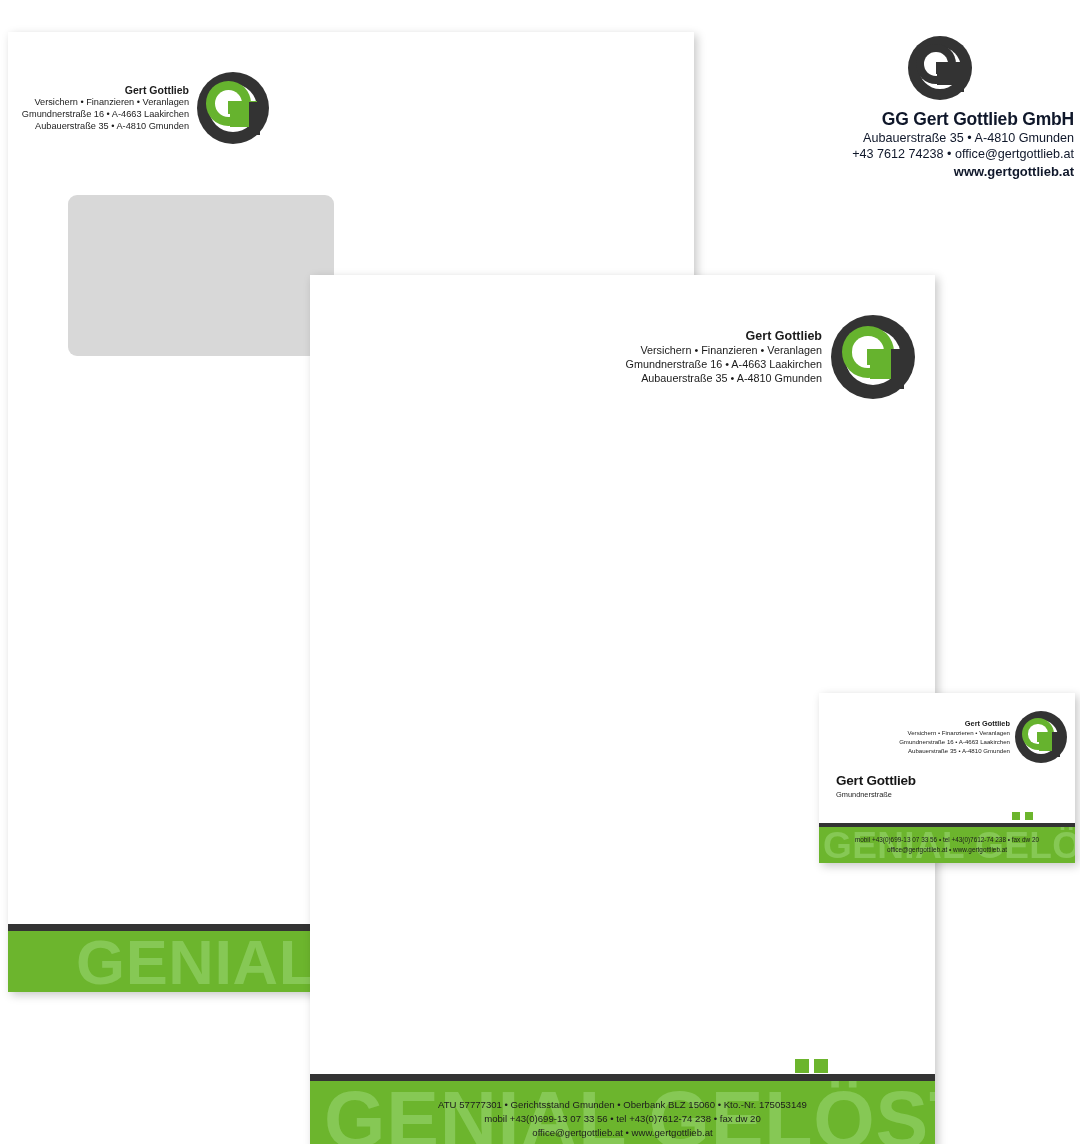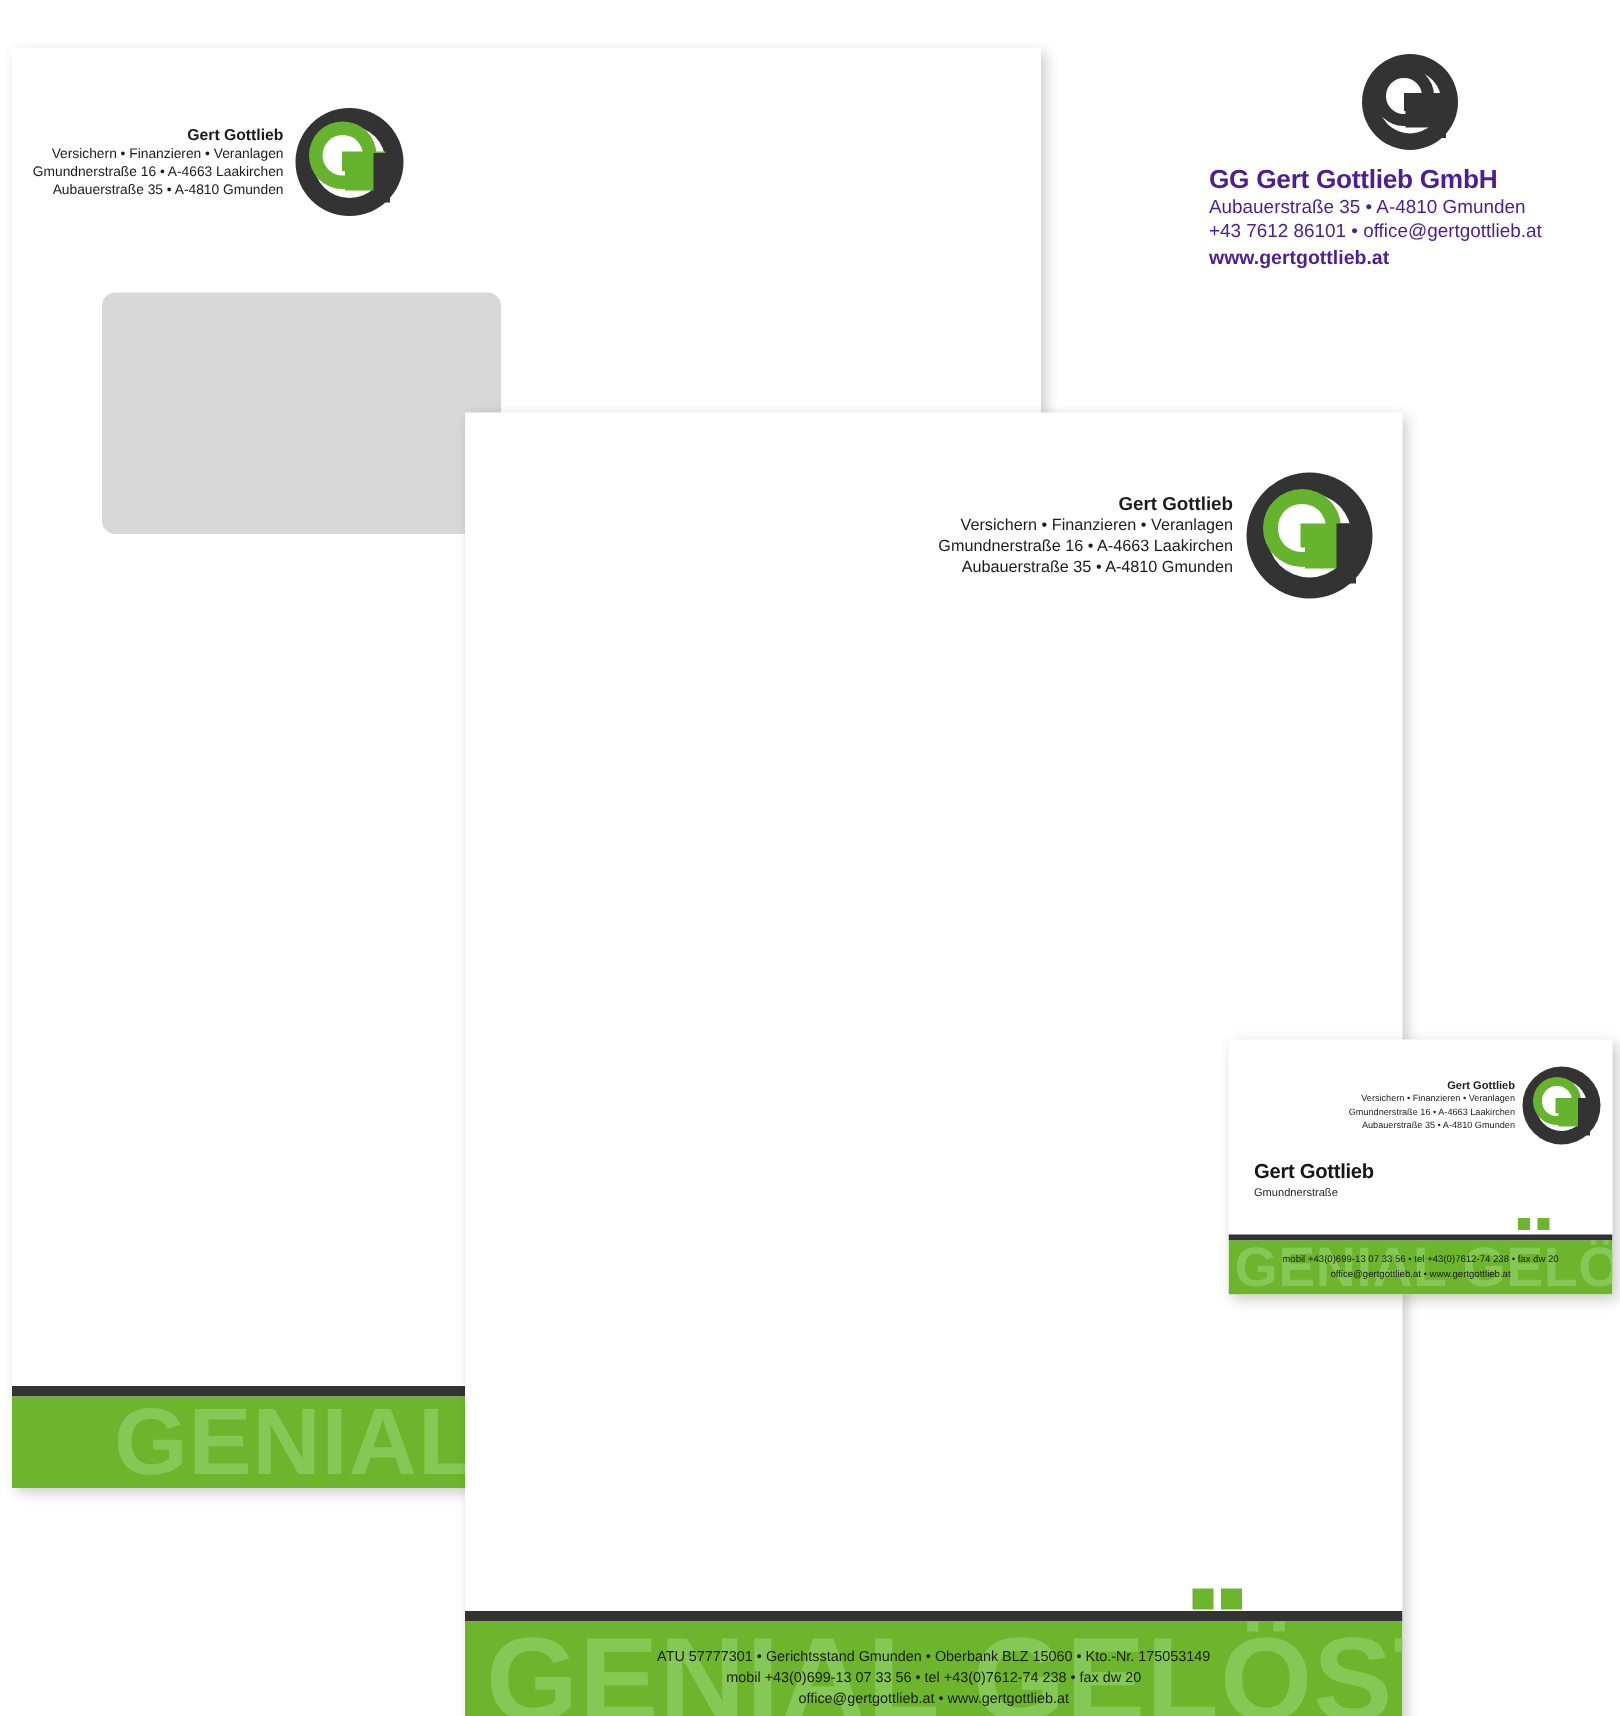--- a/index.html
+++ b/index.html
@@ -110,21 +110,21 @@
   
   .placeholder{
     position:absolute;
     background:#d8d8d8;
     border-radius:9px;
   }
 
   
   #brand{
     position:absolute;left:806px;top:14px;width:268px;
-    text-align:left;color:#4c1d95;
+    text-align:right;color:#0f172a;
   }
   #brand .mark{margin:0 auto;}
   #brand .company{font-size:17.5px;font-weight:bold;letter-spacing:-.2px;margin-top:9px;}
   #brand .line{font-size:12.6px;line-height:1.28;}
   #brand .web{font-size:13px;font-weight:bold;margin-top:2px;}
 
   
   .t-name-a{font-size:10.5px;}
   .t-sub-a{font-size:9.2px;}
 </style>
@@ -240,17 +240,17 @@
     <div class="mark" style="width:64px;height:64px;">
       <span class="ring"></span>
         <span class="gbar"></span>
       <span class="green" style="background:#333333;"></span>
       <span class="greenbar" style="background:#333333;"></span>
       <span class="notch" style="background:#333333;"></span>
       <span class="stem"></span>
     </div>
     <div class="company">GG Gert Gottlieb GmbH</div>
     <div class="line">Aubauerstraße 35 • A-4810 Gmunden</div>
-    <div class="line">+43 7612 86101 • office@gertgottlieb.at</div>
+    <div class="line">+43 7612 74238 • office@gertgottlieb.at</div>
     <div class="web">www.gertgottlieb.at</div>
   </div>
 
 </div>
 
 </body></html>

